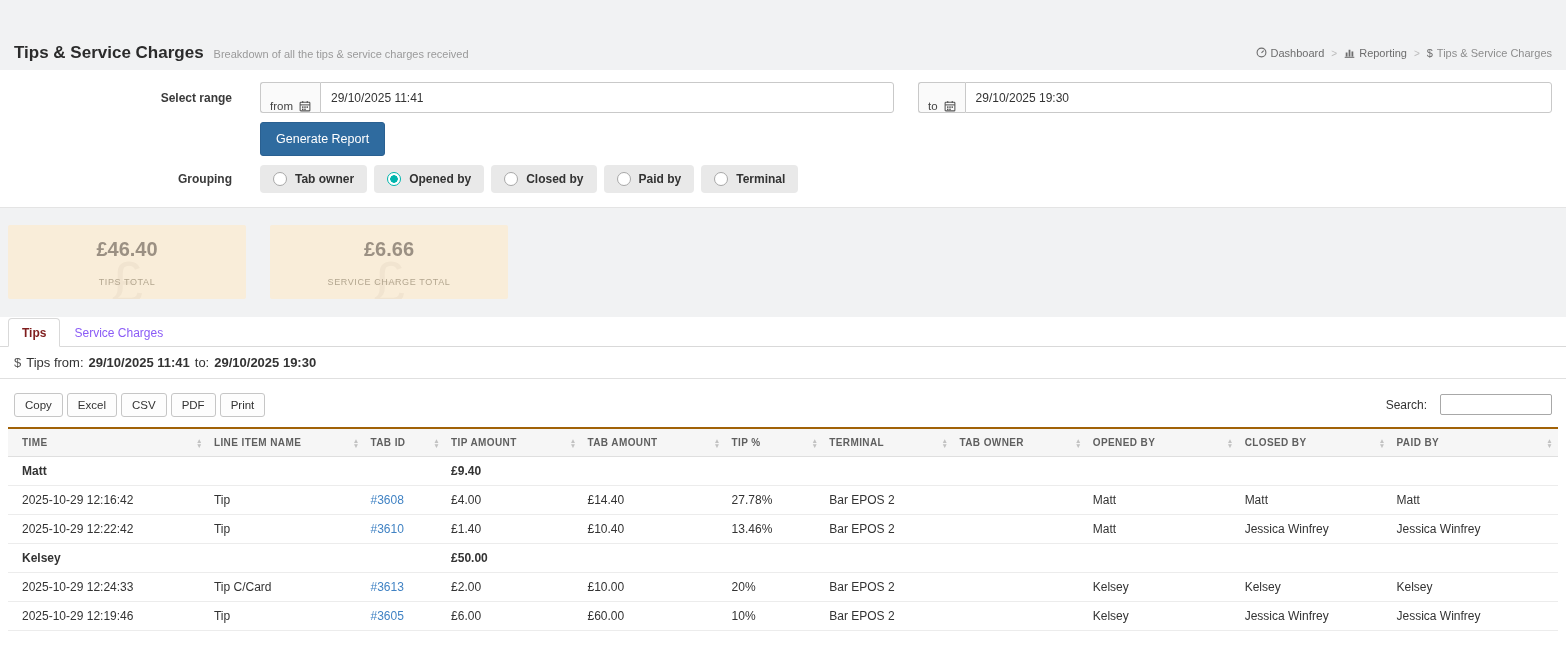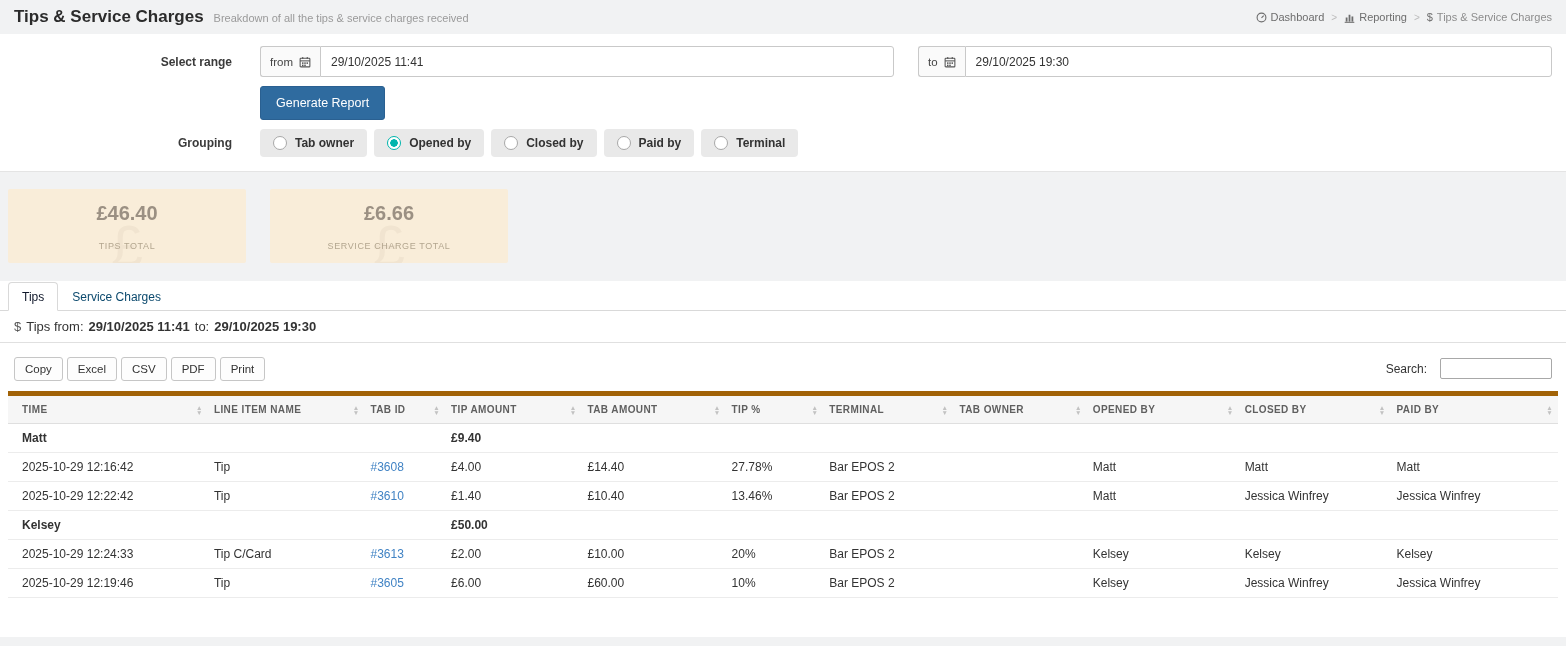--- a/index.html
+++ b/index.html
@@ -5,72 +5,72 @@
   * { box-sizing: border-box; }
   html, body { margin:0; padding:0; }
   body {
     width:1566px; height:646px; overflow:hidden;
     background:#f1f2f3;
     font-family:"Liberation Sans", sans-serif;
     color:#333;
   }
 
   
-  .topbar { height:34px; display:flex; justify-content:space-between; align-items:center; padding:0 14px; }
+  .topbar { height:34px; display:flex; justify-content:space-between; align-items:center; padding:0 14px;margin-top:36px; }
   .title-wrap { display:flex; align-items:baseline; gap:10px; }
   .page-title { font-size:17px; font-weight:bold; color:#2b2b2b; margin:0; }
   .subtitle { font-size:11px; color:#9a9a9a; }
   .breadcrumb { display:flex; align-items:center; gap:7px; font-size:11px; color:#6d6d6d; }
-  .bc-item { display:flex; align-items:center; gap:4px; cursor:pointer; }
+  .bc-item { display:flex; align-items:flex-start; gap:4px; cursor:pointer; }
   .bc-item.current { color:#8d8d8d; }
   .bc-sep { color:#bcbcbc; font-size:10px; }
   .bc-icon { display:flex; align-items:center; font-size:11px; color:#6d6d6d; }
 
   
   .form-panel { background:#fff; padding:12px 14px 14px; border-bottom:1px solid #e4e4e4; }
   .form-row { display:flex; align-items:center; margin-bottom:9px; }
   .form-row:last-child { margin-bottom:0; }
   .form-label { width:246px; flex:none; text-align:right; padding-right:28px; font-size:12px; font-weight:bold; color:#3a3a3a; }
   .range-inputs { display:flex; flex:1; gap:24px; }
   .labeled-input { display:flex; flex:1; height:31px; }
-  .input-label { display:flex; align-items:center; gap:6px; padding:0 9px; background:#fafafa; border:1px solid #c9c9c9; border-right:none; border-radius:3px 0 0 3px; font-size:11.5px; color:#444; }
+  .input-label { display:flex; align-items:flex-end; gap:6px; padding:0 9px; background:#fafafa; border:1px solid #c9c9c9; border-right:none; border-radius:3px 0 0 3px; font-size:11.5px; color:#444; }
   .date-input { flex:1; min-width:0; border:1px solid #c9c9c9; border-radius:0 3px 3px 0; padding:0 10px; font-size:12px; color:#333; font-family:"Liberation Sans", sans-serif; outline:none; }
   .radio-group { display:flex; gap:7px; }
   .radio-pill { display:flex; align-items:center; gap:8px; background:#e9e9e9; border-radius:4px; padding:7px 13px; cursor:pointer; }
   .radio { width:14px; height:14px; border-radius:50%; background:#fff; border:1px solid #a8a8a8; flex:none; }
   .radio.on { border:1px solid #00b5ad; background:radial-gradient(circle, #00b5ad 0, #00b5ad 3.5px, #fff 4px); }
   .radio-label { font-size:12px; font-weight:bold; color:#333; }
   .generate-btn { background:#2f6b9f; color:#fff; border:1px solid #2a6091; border-radius:3px; padding:9px 15px; font-size:12.5px; font-family:"Liberation Sans", sans-serif; cursor:pointer; }
 
   
   .summary { display:flex; gap:24px; padding:17px 8px 18px; }
   .card { width:238px; height:74px; background:#f9edd9; border-radius:2px; display:flex; flex-direction:column; align-items:center; justify-content:center; position:relative; overflow:hidden; }
   .card-value { font-size:20px; font-weight:bold; color:#9b9083; z-index:1; }
   .card-label { font-size:9px; letter-spacing:.6px; color:#b3a68f; margin-top:16px; z-index:1; }
   .card-watermark { position:absolute; bottom:-16px; left:50%; transform:translateX(-50%); font-size:58px; color:#6b5b3e; opacity:.05; pointer-events:none; }
 
   
   .content-panel { background:#fff; min-height:356px; }
   .tabs { display:flex; padding-left:8px; border-bottom:1px solid #d9d9d9; height:30px; align-items:flex-end; }
-  .tab { padding:7px 13px 6px; font-size:12px; color:#0c4a6e; cursor:pointer; border:1px solid transparent; margin-bottom:-1px; }
-  .tab.active { background:#fff; border-color:#d9d9d9; border-bottom-color:#fff; border-radius:4px 4px 0 0; color:#0f172a; font-weight:normal; }
+  .tab { padding:7px 13px 6px; font-size:12px; color:#8b5cf6; cursor:pointer; border:1px solid transparent; margin-bottom:-1px; }
+  .tab.active { background:#fff; border-color:#d9d9d9; border-bottom-color:#fff; border-radius:4px 4px 0 0; color:#7f1d1d; font-weight:bold; }
 
   .report-title { padding:8px 14px; border-bottom:1px solid #e0e0e0; font-size:13px; display:flex; gap:5px; align-items:center; color:#333; }
   .report-title .dollar { color:#555; }
   .report-title b { font-weight:bold; }
 
   .toolbar { display:flex; justify-content:space-between; align-items:flex-end; padding:14px 14px 10px; }
   .export-buttons { display:flex; gap:4px; }
   .export-btn { background:#fdfdfd; border:1px solid #c6c6c6; border-radius:3px; padding:5px 10px; font-size:11.5px; color:#333; font-family:"Liberation Sans", sans-serif; cursor:pointer; }
   .search-wrap { display:flex; align-items:center; gap:13px; font-size:12px; color:#333; padding-bottom:2px; }
   .search-input { width:112px; height:21px; border:1px solid #a8a8a8; border-radius:2px; padding:0 5px; font-size:12px; font-family:"Liberation Sans", sans-serif; outline:none; }
 
   
   table.report-table { width:calc(100% - 16px); margin:0 8px; border-collapse:collapse; table-layout:fixed; }
-  .report-table thead th { background:#f6f6f6; border-top:5px solid #a16207; border-bottom:1px solid #dfdfdf; font-size:10px; font-weight:bold; color:#5f5f5f; text-align:left; padding:8px 16px 8px 6px; letter-spacing:.4px; position:relative; white-space:nowrap; overflow:hidden; cursor:pointer; }
+  .report-table thead th { background:#f6f6f6; border-top:2px solid #a16207; border-bottom:1px solid #dfdfdf; font-size:10px; font-weight:bold; color:#5f5f5f; text-align:left; padding:8px 16px 8px 6px; letter-spacing:.4px; position:relative; white-space:nowrap; overflow:hidden; cursor:pointer; }
   .report-table thead th:first-child { padding-left:14px; }
   .sort-icons { position:absolute; right:5px; top:50%; transform:translateY(-50%); display:flex; flex-direction:column; font-size:6.5px; line-height:5px; color:#c2c2c2; }
   .report-table tbody td { font-size:12px; color:#333; padding:7px 6px; border-bottom:1px solid #ececec; white-space:nowrap; overflow:hidden; height:28px; }
   .report-table tbody td:first-child { padding-left:14px; }
   .group-row td { font-weight:bold; }
   .tab-link { color:#4183c4; text-decoration:none; cursor:pointer; }
 </style>
 </head>
 <body>
 

